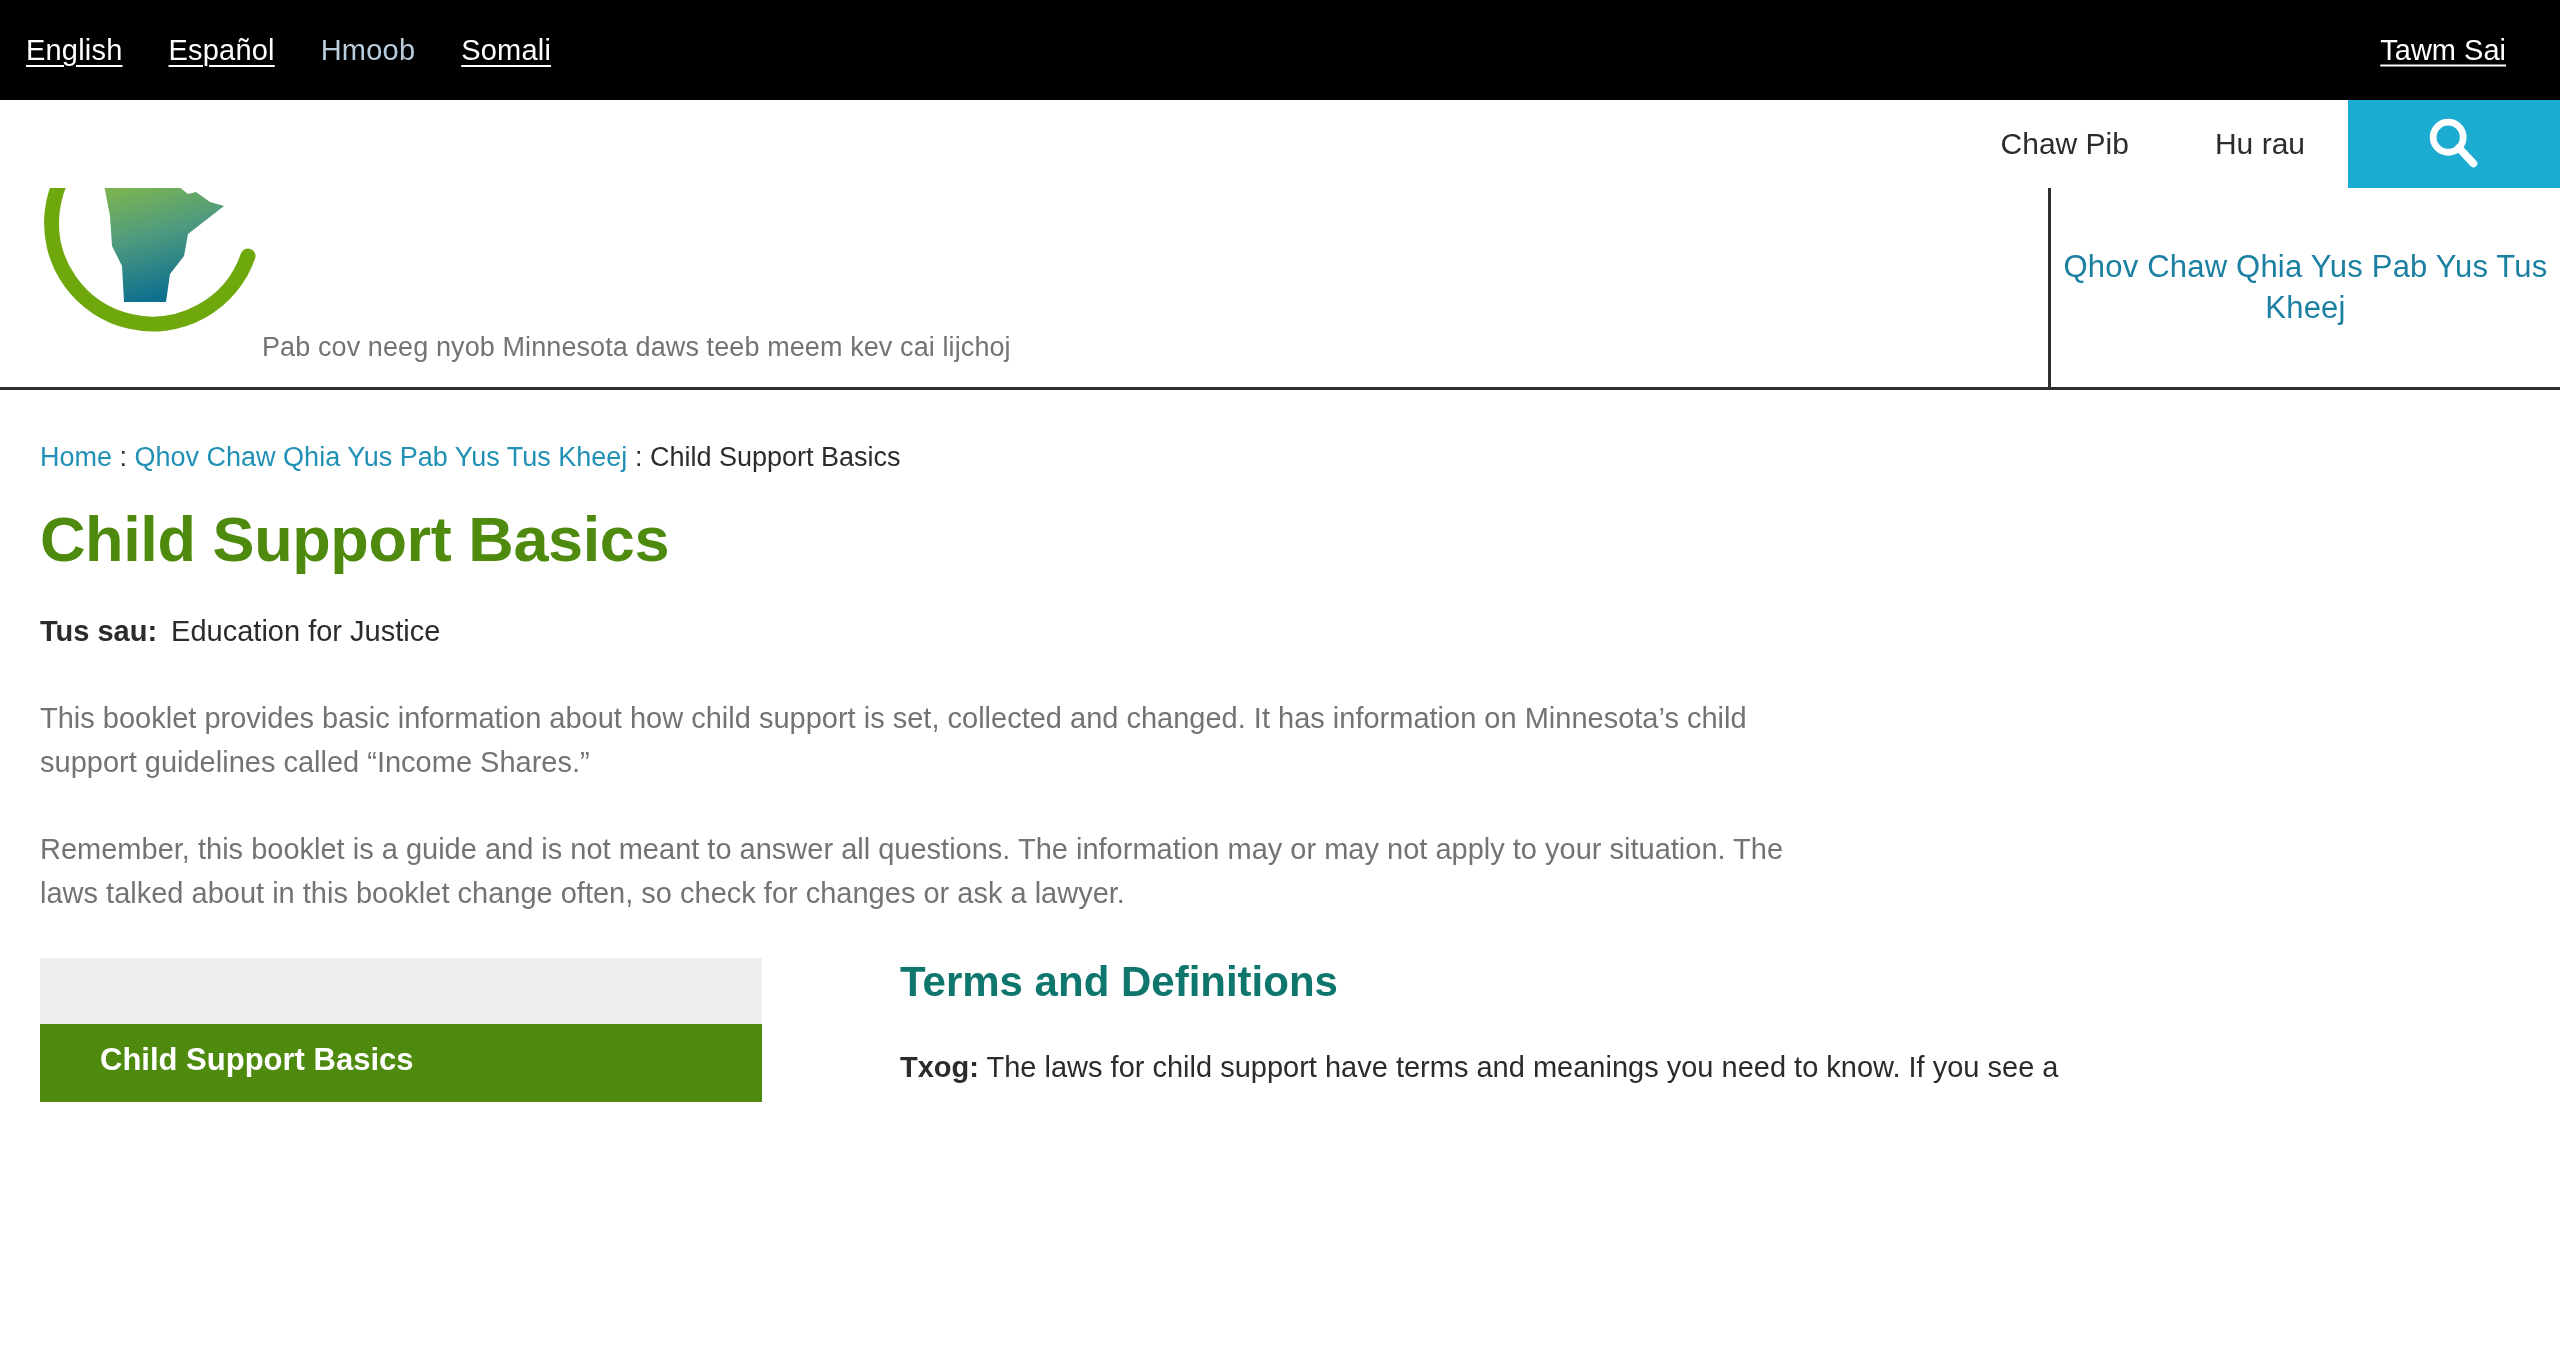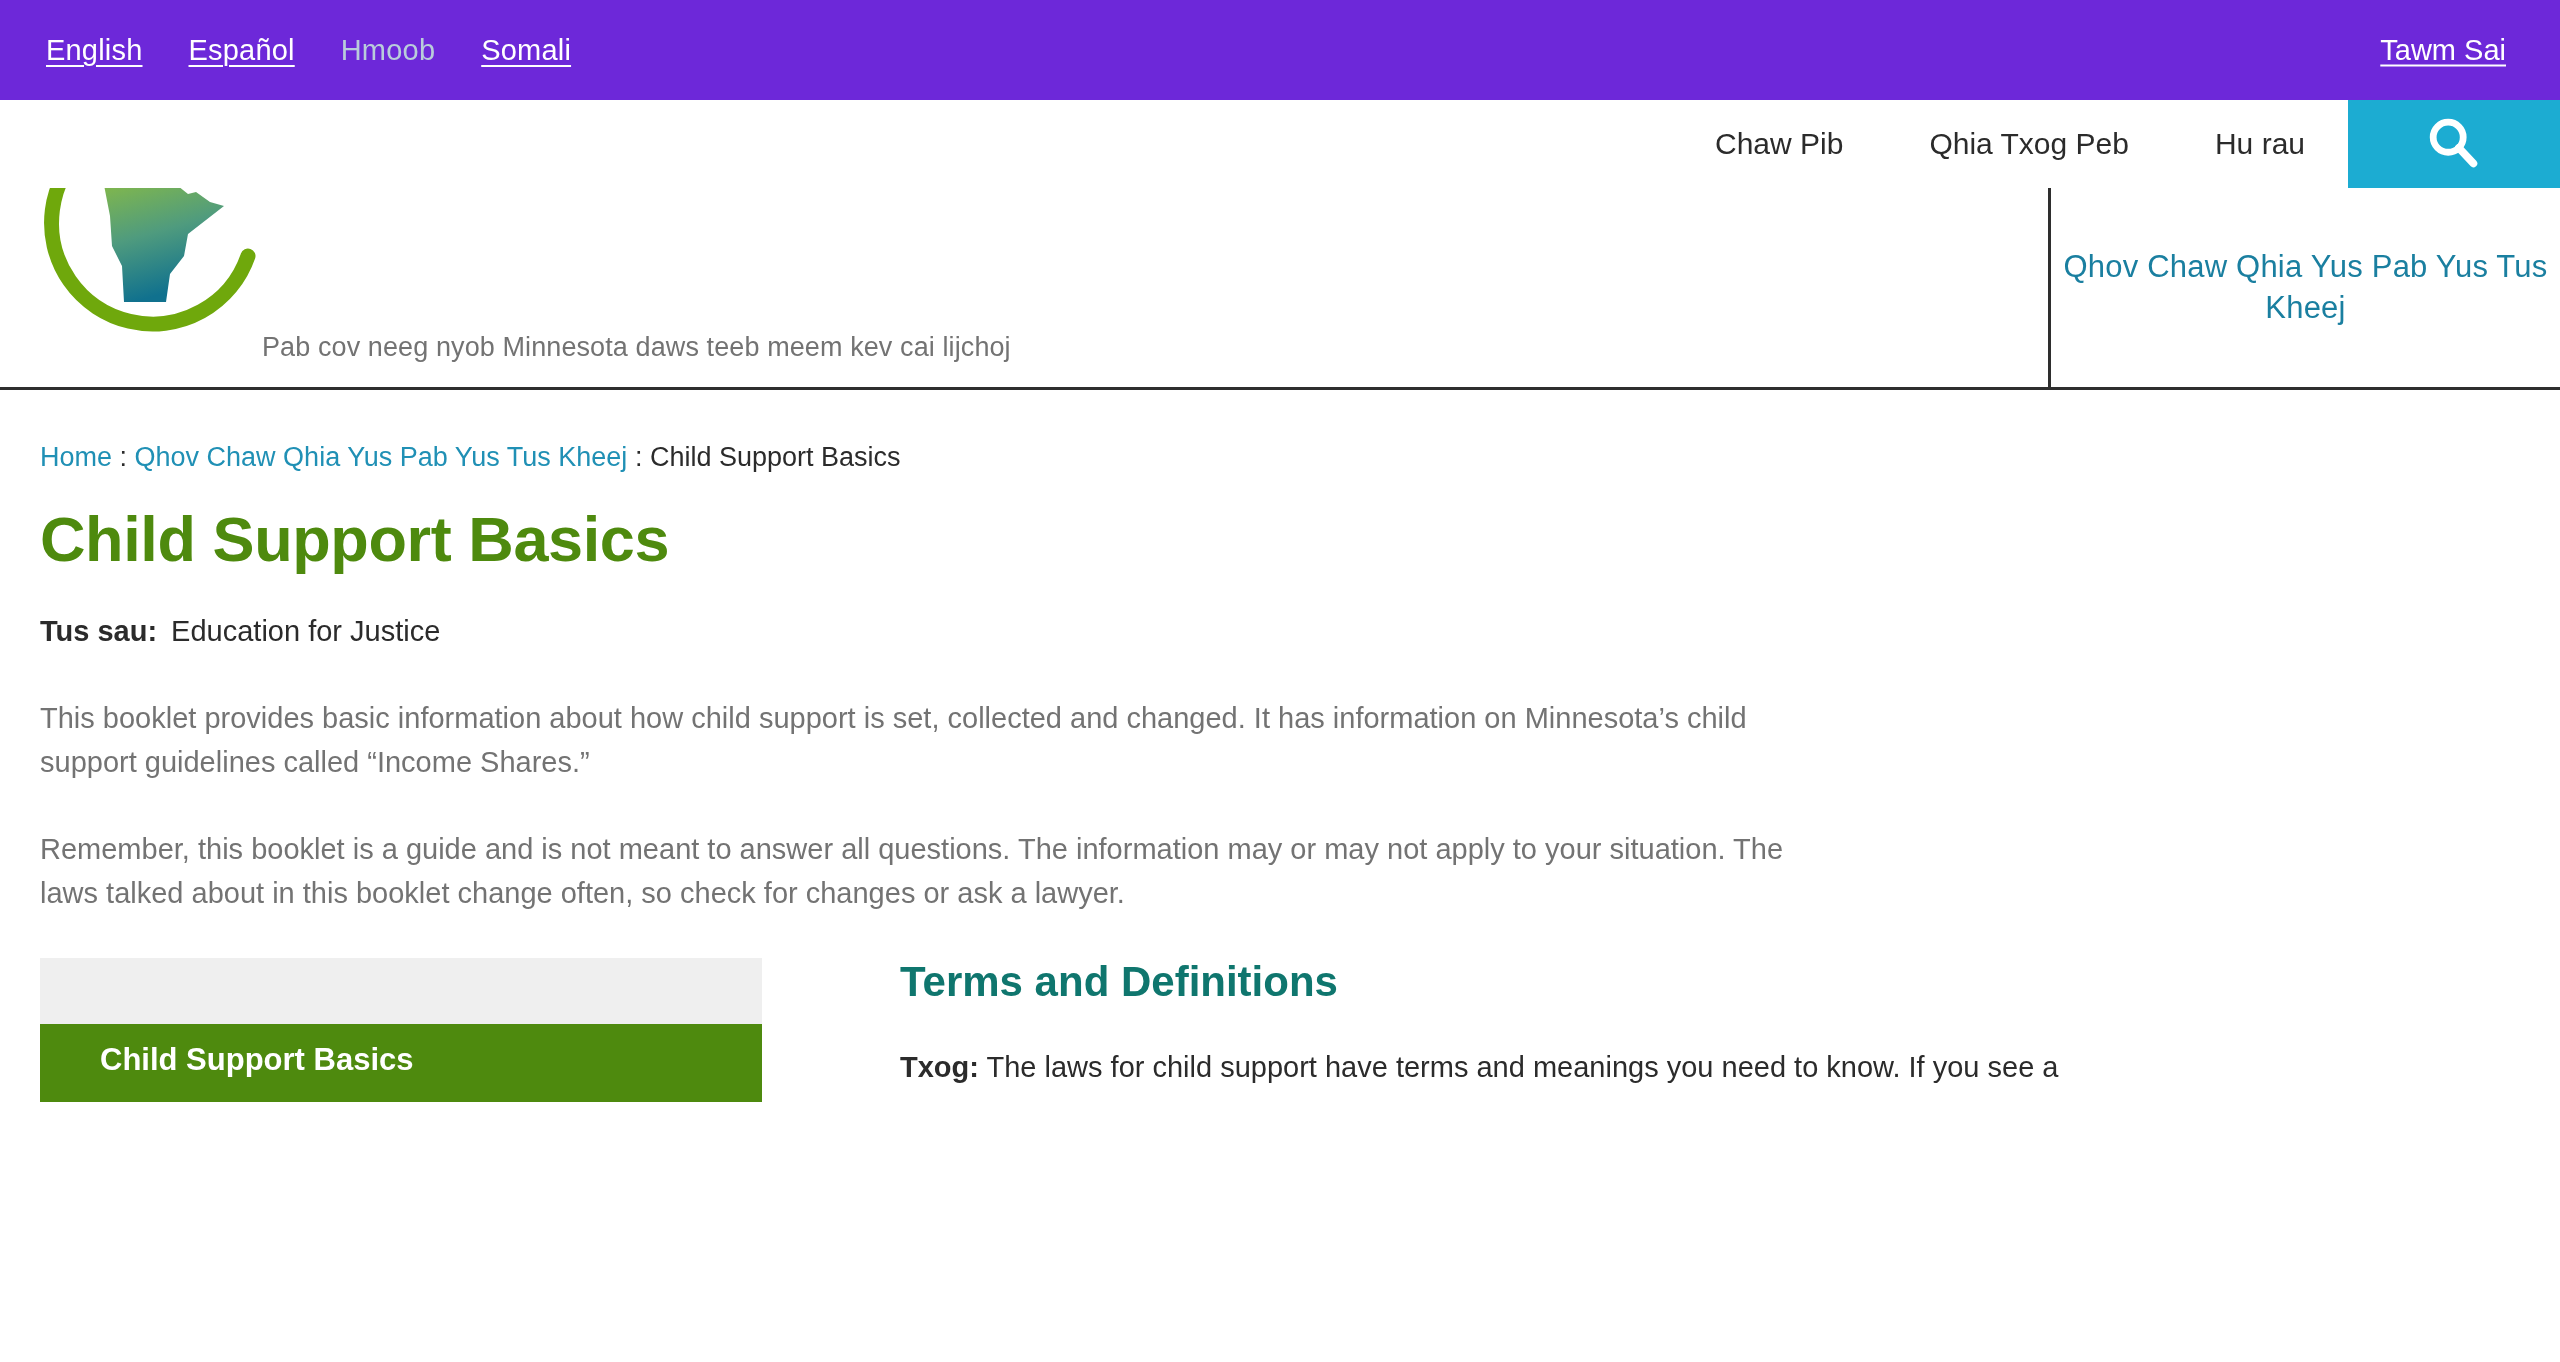--- a/index.html
+++ b/index.html
@@ -9,24 +9,24 @@
     width: 2560px; height: 1362px;
     overflow: hidden;
     background: #ffffff;
     font-family: "Liberation Sans", "DejaVu Sans", sans-serif;
     -webkit-font-smoothing: antialiased;
   }
 
   
   .topbar {
     height: 100px;
-    background: #6d28d9;
+    background: #000000;
     display: flex;
     align-items: center;
-    padding: 0 46px;
+    padding: 0 26px;
     position: relative;
   }
   .lang-list { display: flex; align-items: center; gap: 0; }
   .lang-link {
     color: #ffffff;
     font-size: 29px;
     letter-spacing: .2px;
     text-decoration: underline;
     text-underline-offset: 5px;
     text-decoration-thickness: 2px;
@@ -227,21 +227,20 @@
     <span class="lang-link">Español</span>
     <span class="lang-link active">Hmoob</span>
     <span class="lang-link">Somali</span>
   </div>
   <span class="exit-link">Tawm Sai</span>
 </div>
 
 <div class="navrow">
   <div class="nav-items">
     <span class="nav-item">Chaw Pib</span>
-    <span class="nav-item">Qhia Txog Peb</span>
     <span class="nav-item">Hu rau</span>
   </div>
   <div class="search-btn">
     <span>
       <svg width="62" height="62" viewBox="0 0 64 64" aria-hidden="true">
         <circle cx="26" cy="25" r="15.5" fill="none" stroke="#ffffff" stroke-width="7"></circle>
         <line x1="37" y1="36" x2="52" y2="52" stroke="#ffffff" stroke-width="8" stroke-linecap="round"></line>
       </svg>
     </span>
   </div>

